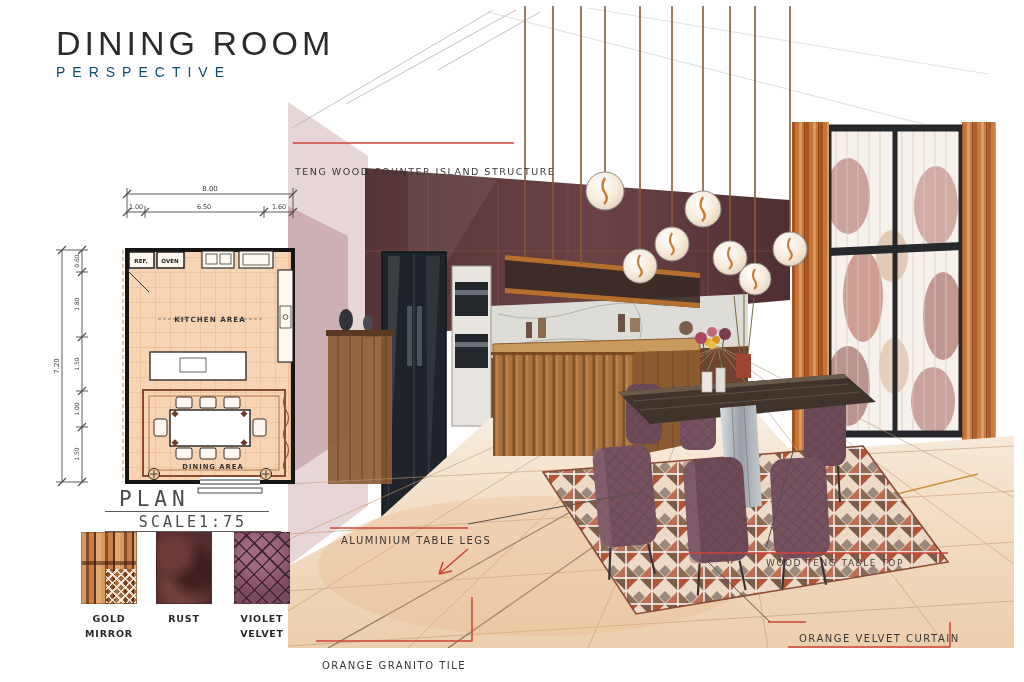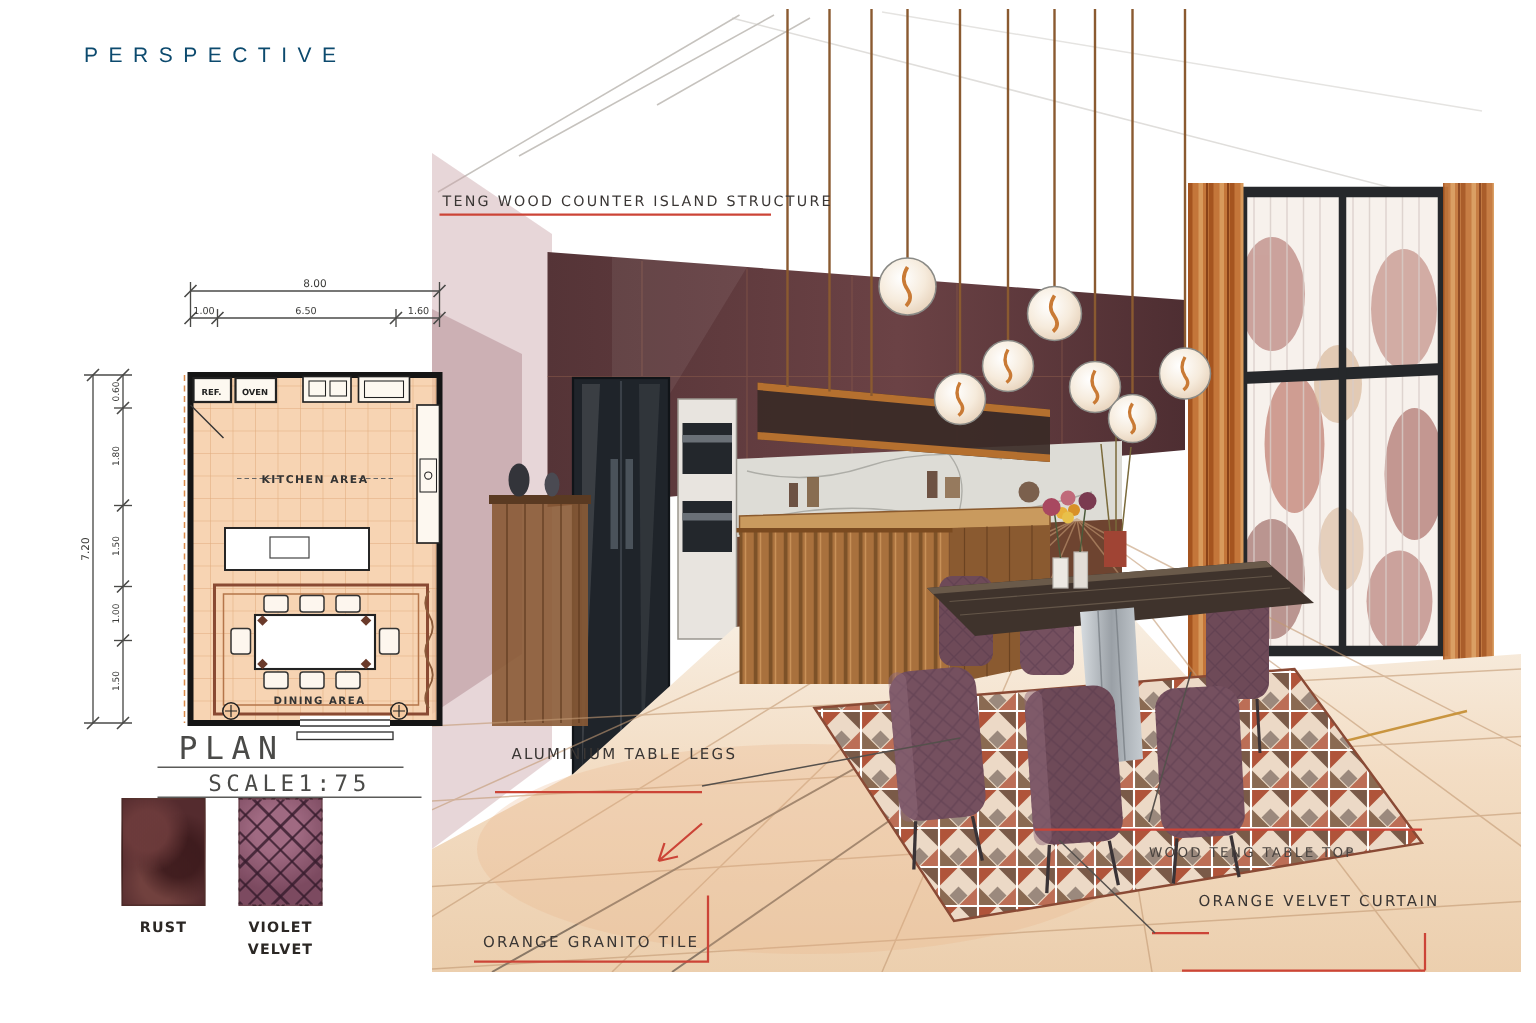--- a/index.html
+++ b/index.html
@@ -7,21 +7,21 @@
     width:1024px;height:682px;position:relative;overflow:hidden;
     background:#ffffff;font-family:"Liberation Sans",sans-serif;
   }
   
   .title-block{position:absolute;left:56px;top:26px;color:#2b2b2b;}
   .title-main{font-size:34px;font-weight:400;letter-spacing:4px;line-height:1.05;}
   .title-sub{font-size:14px;font-weight:400;letter-spacing:7px;color:#0c4a6e;margin-top:2px;}
   
   .anno{
     position:absolute;font-family:"DejaVu Sans",sans-serif;font-size:10px;
-    font-weight:500;letter-spacing:1.5px;color:#3a3634;white-space:nowrap;
+    font-weight:500;letter-spacing:1.5px;color:#3a3634;white-space:nowrap;margin-top:37px;
   }
   
   .plan-caption{position:absolute;left:105px;top:487px;width:180px;
     font-family:"DejaVu Sans Mono",monospace;color:#4a4a48;}
   .plan-caption .p-title{font-size:21px;letter-spacing:5px;padding-left:14px;
     border-bottom:1.6px solid #5a5a58;width:150px;}
   .plan-caption .p-scale-row{display:flex;justify-content:center;width:176px;
     font-size:15px;letter-spacing:3px;border-bottom:1.6px solid #5a5a58;padding-top:1px;}
   
   .swatches{position:absolute;left:80px;top:532px;display:flex;gap:17px;}
@@ -54,20 +54,21 @@
       repeating-linear-gradient(-45deg,rgba(55,28,45,.8) 0 1.6px,transparent 1.6px 11px),
       radial-gradient(circle at 45% 30%,#a06a82 0 25%,transparent 70%),
       #7c4a60;
   }
   .overlay{position:absolute;left:0;top:0;pointer-events:none;}
 </style>
 </head>
 <body>
 
 <div class="title-block">
+  <div class="title-main">DINING ROOM</div>
   <div class="title-sub">PERSPECTIVE</div>
 </div>
 
 <svg class="overlay" style="left:288px;top:6px;" width="726" height="642" viewBox="0 0 726 642">
   <defs>
     <radialGradient id="globeGrad" cx="40%" cy="35%" r="75%">
       <stop offset="0%" stop-color="#ffffff"></stop>
       <stop offset="55%" stop-color="#f6ebdc"></stop>
       <stop offset="100%" stop-color="#e4cdb4"></stop>
     </radialGradient>
@@ -479,32 +480,36 @@
 <div class="plan-caption">
   <div class="p-title">PLAN</div>
   <div class="p-scale-row">
     <span>SCALE</span>
     <span>1:75</span>
   </div>
 </div>
 
 <div class="swatches">
   <div class="swatch">
+    <div class="chip chip-gold"></div>
+    <div class="lbl">GOLD MIRROR</div>
+  </div>
+  <div class="swatch">
     <div class="chip chip-rust"></div>
     <div class="lbl">RUST</div>
   </div>
   <div class="swatch" style="width:64px">
     <div class="chip chip-violet"></div>
     <div class="lbl" style="width:52px">VIOLET VELVET</div>
   </div>
 </div>
 
 <div class="anno" style="left:295px;top:129px;font-size:9.5px;">TENG WOOD COUNTER ISLAND STRUCTURE</div>
 <div class="anno" style="left:341px;top:498px;">ALUMINIUM TABLE LEGS</div>
-<div class="anno" style="left:766px;top:564px;font-size:9px;color:#4a4440;">WOOD TENG TABLE TOP</div>
+<div class="anno" style="left:766px;top:521px;font-size:9px;color:#4a4440;">WOOD TENG TABLE TOP</div>
 <div class="anno" style="left:322px;top:623px;">ORANGE GRANITO TILE</div>
 <div class="anno" style="left:799px;top:596px;text-align:center;">ORANGE VELVET CURTAIN</div>
 
 <svg class="overlay" width="1024" height="682" viewBox="0 0 1024 682">
   <g stroke="#cc4437" stroke-width="1.5" fill="none">
     <line x1="293" y1="143" x2="514" y2="143"></line>
     <line x1="330" y1="528" x2="468" y2="528"></line>
     <line x1="690" y1="553" x2="948" y2="553"></line>
     <path d="M316,641 L472,641 L472,597"></path>
     <path d="M768,622 L806,622 M950,622 L950,647 M788,647 L950,647"></path>

